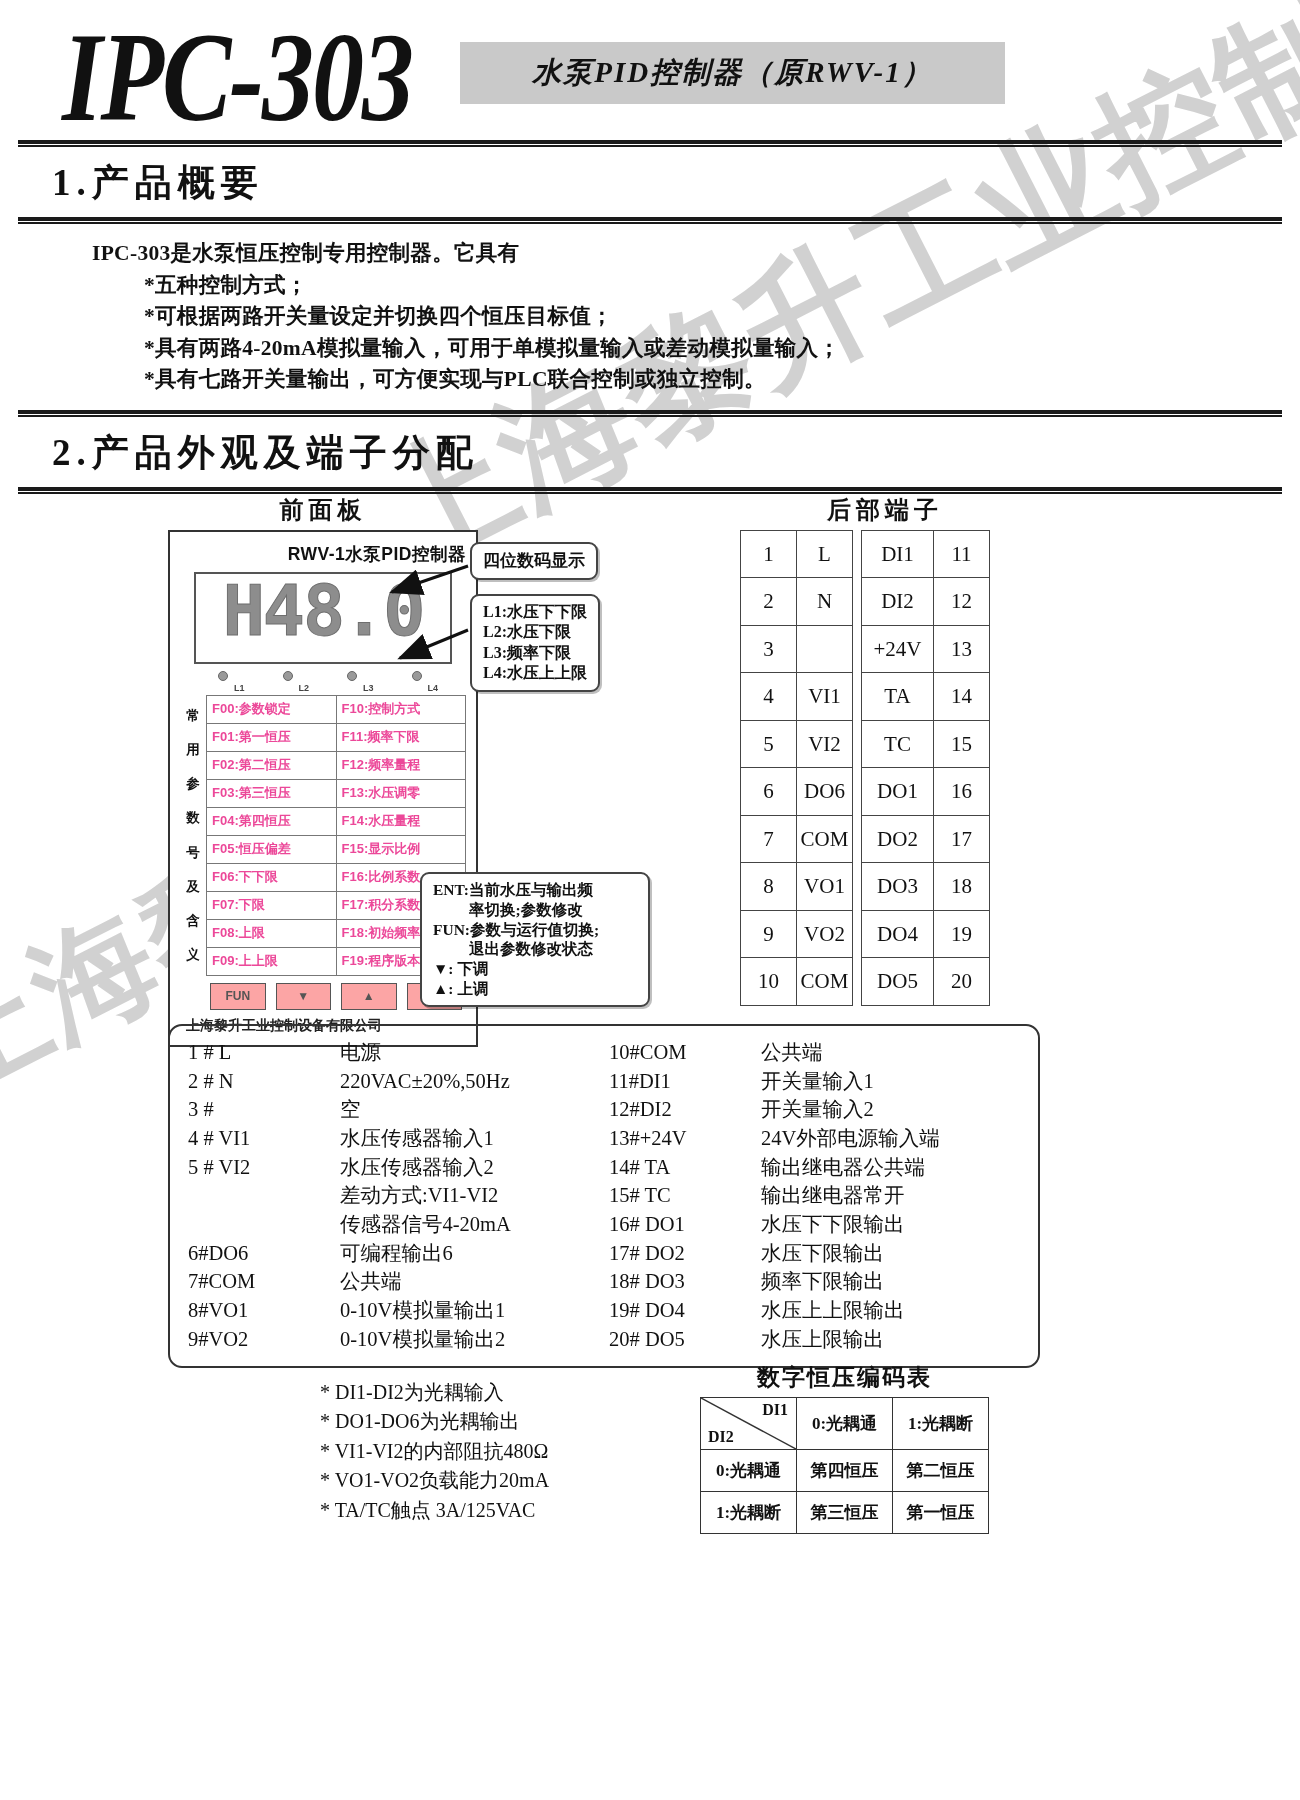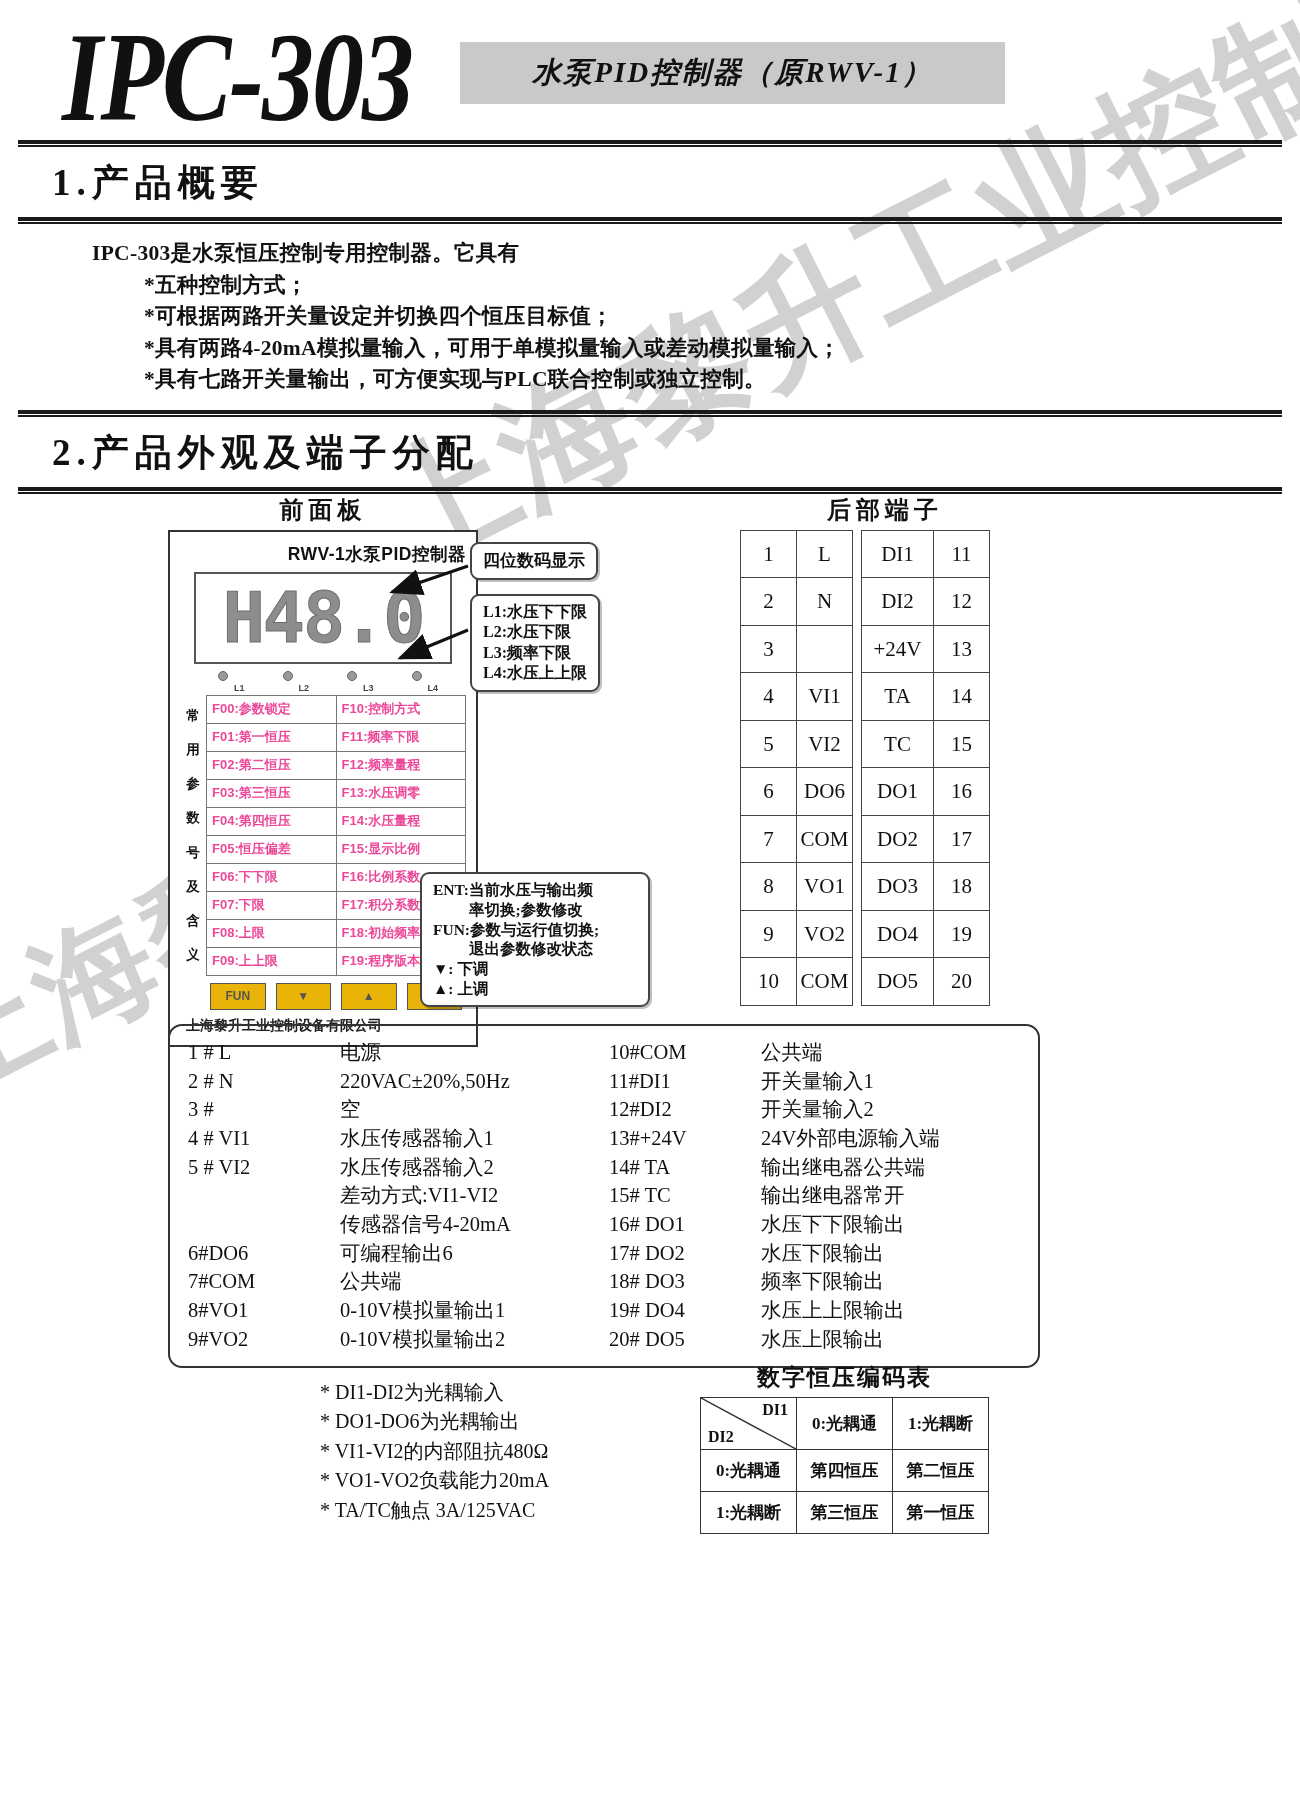--- a/index.html
+++ b/index.html
@@ -96,21 +96,21 @@
     position: relative;
   }
   .panel-model {
     font-family: "Liberation Sans", sans-serif;
     font-size: 17.5px; font-weight: bold;
     letter-spacing: .5px; margin: 2px 0 6px 6px; text-align: right;
   }
   .lcd {
     border: 2px solid #555; background: #fff;
     height: 92px; margin: 0 14px;
-    display: flex; align-items: center; justify-content: center;
+    display: flex; align-items: flex-start; justify-content: center;
     gap: 5px; padding: 4px 6px;
   }
   .seg {
     font-family: "DejaVu Sans Mono", monospace;
     font-size: 70px; font-weight: bold;
     color: #8d8d8d;
     line-height: .95;
     letter-spacing: -2px;
     -webkit-text-stroke: 1px #6e6e6e;
   }
@@ -147,21 +147,21 @@
     font-family: "Liberation Sans", sans-serif;
     font-weight: bold;
     color: #ec4899;
     white-space: nowrap;
   }
   .ptable td:first-child { width: 50%; }
 
   .btn-row { display: flex; gap: 10px; margin: 7px 4px 0 30px; }
   .kbtn {
     flex: 1; height: 27px;
-    border: 1.5px solid #555; background: #eab308;
+    border: 1.5px solid #555; background: #fca5a5;
     display: flex; align-items: center; justify-content: center;
     font-family: "Liberation Sans", sans-serif;
     font-size: 12px; font-weight: bold; color: #555;
   }
   .company-line {
     font-size: 14px; font-weight: bold;
     margin: 7px 0 0 6px; letter-spacing: 0;
     color: #222;
   }
 

